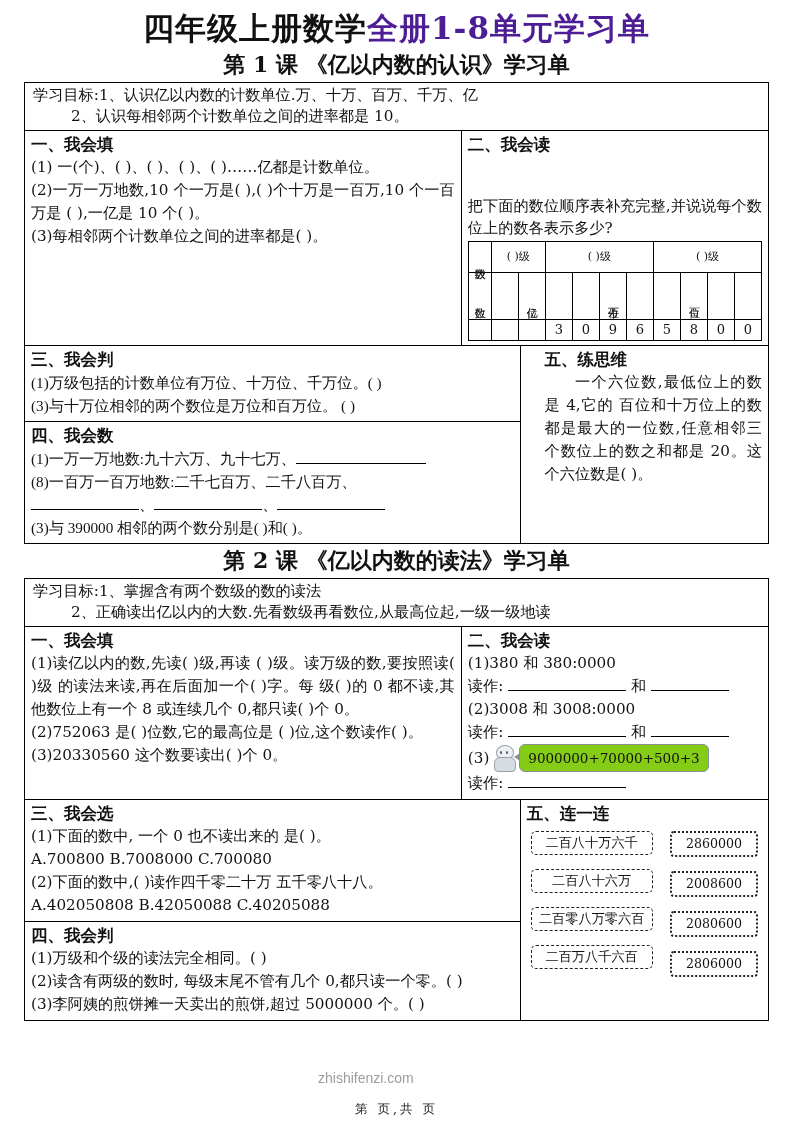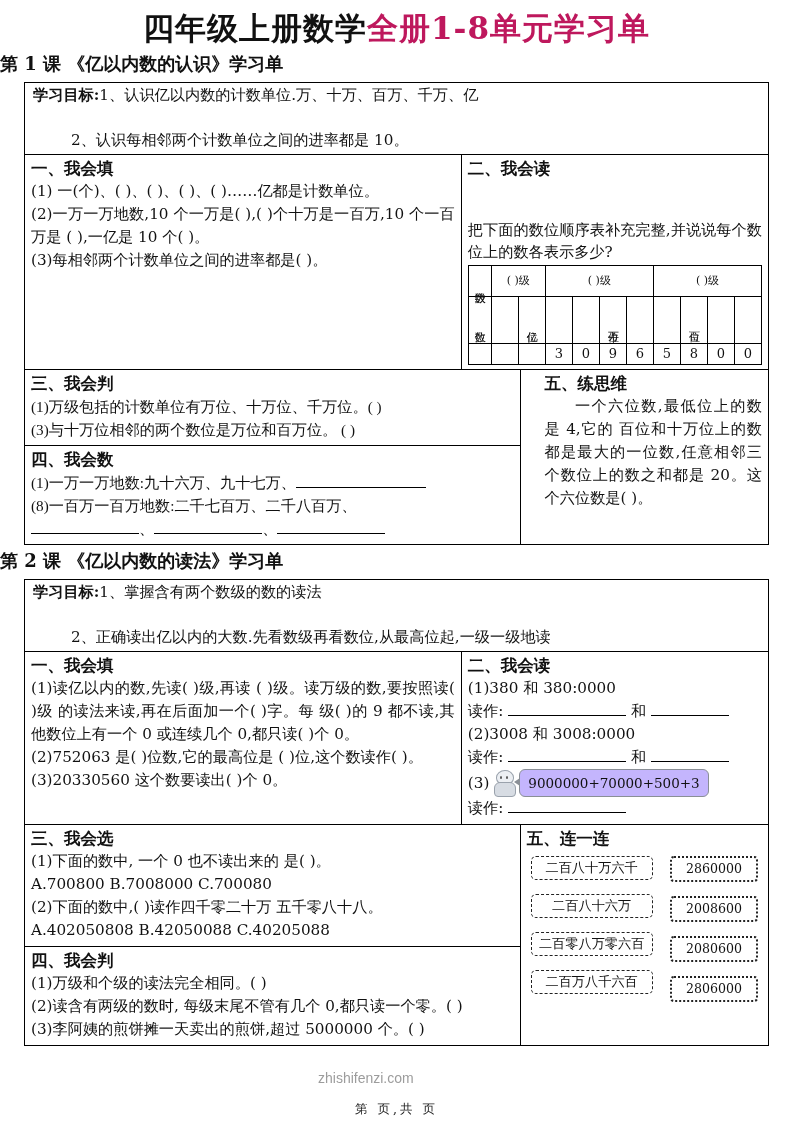--- a/index.html
+++ b/index.html
@@ -16,46 +16,46 @@
   
   .main-title{
     text-align:center;
     font-size:31px;
     font-weight:bold;
     letter-spacing:1px;
     line-height:40px;
     margin:8px 0 0 0;
     white-space:nowrap;
   }
-  .main-title .red{color:#be185d;}
+  .main-title .red{color:#4c1d95;}
   .lesson-title{
-    text-align:left;
-    font-size:18px;
+    text-align:center;
+    font-size:22px;
     font-weight:bold;
     line-height:30px;
     margin:1px 0 3px 0;
     white-space:nowrap;
   }
 
   
   .sheet{
     width:745px;
     margin:0 auto;
     border:1.6px solid #000;
     box-sizing:border-box;
     background:#fff;
   }
   .row{display:flex;border-top:1.6px solid #000;}
   .row.first{border-top:none;}
   .cell{box-sizing:border-box;padding:3px 6px 4px 6px;}
   .cell + .cell{border-left:1.6px solid #000;}
 
   .goal{padding:2px 6px 3px 8px;font-size:15.2px;line-height:21px;}
-  .goal b{font-weight:bold;}
-  .goal .ln2{display:block;padding-left:38px;margin-top:24px;}
+  .goal b{font-weight:normal;}
+  .goal .ln2{display:block;padding-left:38px;}
 
   .sec-head{font-weight:bold;font-size:16.5px;line-height:21px;margin:0 0 1px 0;}
   .q{font-size:15.2px;line-height:23px;margin:0;text-align:justify;}
   .q.tight{line-height:22px;margin-top:40px;}
   .ul{display:inline-block;border-bottom:1.2px solid #000;height:15px;}
   .ul.w1{width:118px;}
   .ul.w2{width:108px;}
   .ul.w3{width:130px;}
   .ul.w4{width:78px;}
 
@@ -85,21 +85,21 @@
     position:absolute;left:3px;top:0;width:16px;height:13px;border-radius:50% 50% 45% 45%;
     background:#eceff3;border:1.2px solid #9aa2ac;
   }
   .baby .eye{position:absolute;top:6px;width:2px;height:3px;background:#555;border-radius:50%;}
   .baby .eye.l{left:7px;} .baby .eye.r{left:13px;}
   .baby .body{
     position:absolute;left:1px;top:12px;width:20px;height:13px;border-radius:6px 6px 4px 4px;
     background:#d7dce3;border:1.2px solid #9aa2ac;
   }
   .bubble{
-    border:1.2px solid #8a8f96;border-radius:6px;background:#c4b5fd;
+    border:1.2px solid #8a8f96;border-radius:6px;background:#84cc16;
     padding:1px 8px;font-size:13.5px;font-family:"DejaVu Serif","Liberation Serif",serif;
     position:relative;
   }
   .bubble:before{
     content:"";position:absolute;left:-6px;top:8px;width:0;height:0;
     border-top:4px solid transparent;border-bottom:4px solid transparent;border-right:6px solid #8a8f96;
   }
 
   
   .match{display:flex;justify-content:space-between;padding:6px 4px 2px 4px;gap:6px;}
@@ -209,20 +209,21 @@
           <div class="sec-head">四、我会数</div>
           <p class="q">
             <span>(1)一万一万地数:九十六万、九十七万、</span><span class="ul w3"></span>
           </p>
           <p class="q">
             <span>(8)一百万一百万地数:二千七百万、二千八百万、</span>
           </p>
           <p class="q">
             <span class="ul w2"></span>、<span class="ul w2"></span>、<span class="ul w2"></span>
           </p>
+          <p class="q">(3)与 390000 相邻的两个数分别是(        )和(        )。</p>
         </div>
 
       </div>
       <div class="cell" style="width:249px;padding-left:24px;">
         <div class="sec-head">五、练思维</div>
         <p class="q" style="text-indent:2em;">一个六位数,最低位上的数是 4,它的 百位和十万位上的数都是最大的一位数,任意相邻三个数位上的数之和都是 20。这个六位数是(        )。</p>
       </div>
     </div>
 
   </div>
@@ -234,21 +235,21 @@
     <div class="row first">
       <div class="cell goal" style="width:100%;">
         <b>学习目标:</b><span>1、掌握含有两个数级的数的读法</span>
         <span class="ln2">2、正确读出亿以内的大数.先看数级再看数位,从最高位起,一级一级地读</span>
       </div>
     </div>
 
     <div class="row">
       <div class="cell" style="width:437px;">
         <div class="sec-head">一、我会填</div>
-        <p class="q">(1)读亿以内的数,先读(      )级,再读 (     )级。读万级的数,要按照读(      )级 的读法来读,再在后面加一个(     )字。每 级(     )的 9 都不读,其他数位上有一个 0 或连续几个 0,都只读(     )个 0。</p>
+        <p class="q">(1)读亿以内的数,先读(      )级,再读 (     )级。读万级的数,要按照读(      )级 的读法来读,再在后面加一个(     )字。每 级(     )的 0 都不读,其他数位上有一个 8 或连续几个 0,都只读(     )个 0。</p>
         <p class="q">(2)752063 是(        )位数,它的最高位是 (        )位,这个数读作(                )。</p>
         <p class="q">(3)20330560 这个数要读出(      )个 0。</p>
       </div>
       <div class="cell" style="width:308px;">
         <div class="sec-head">二、我会读</div>
         <p class="q">(1)380 和 380:0000</p>
         <p class="q">
           <span>读作:</span>
           <span class="ul w1"></span>
           <span>和</span>

